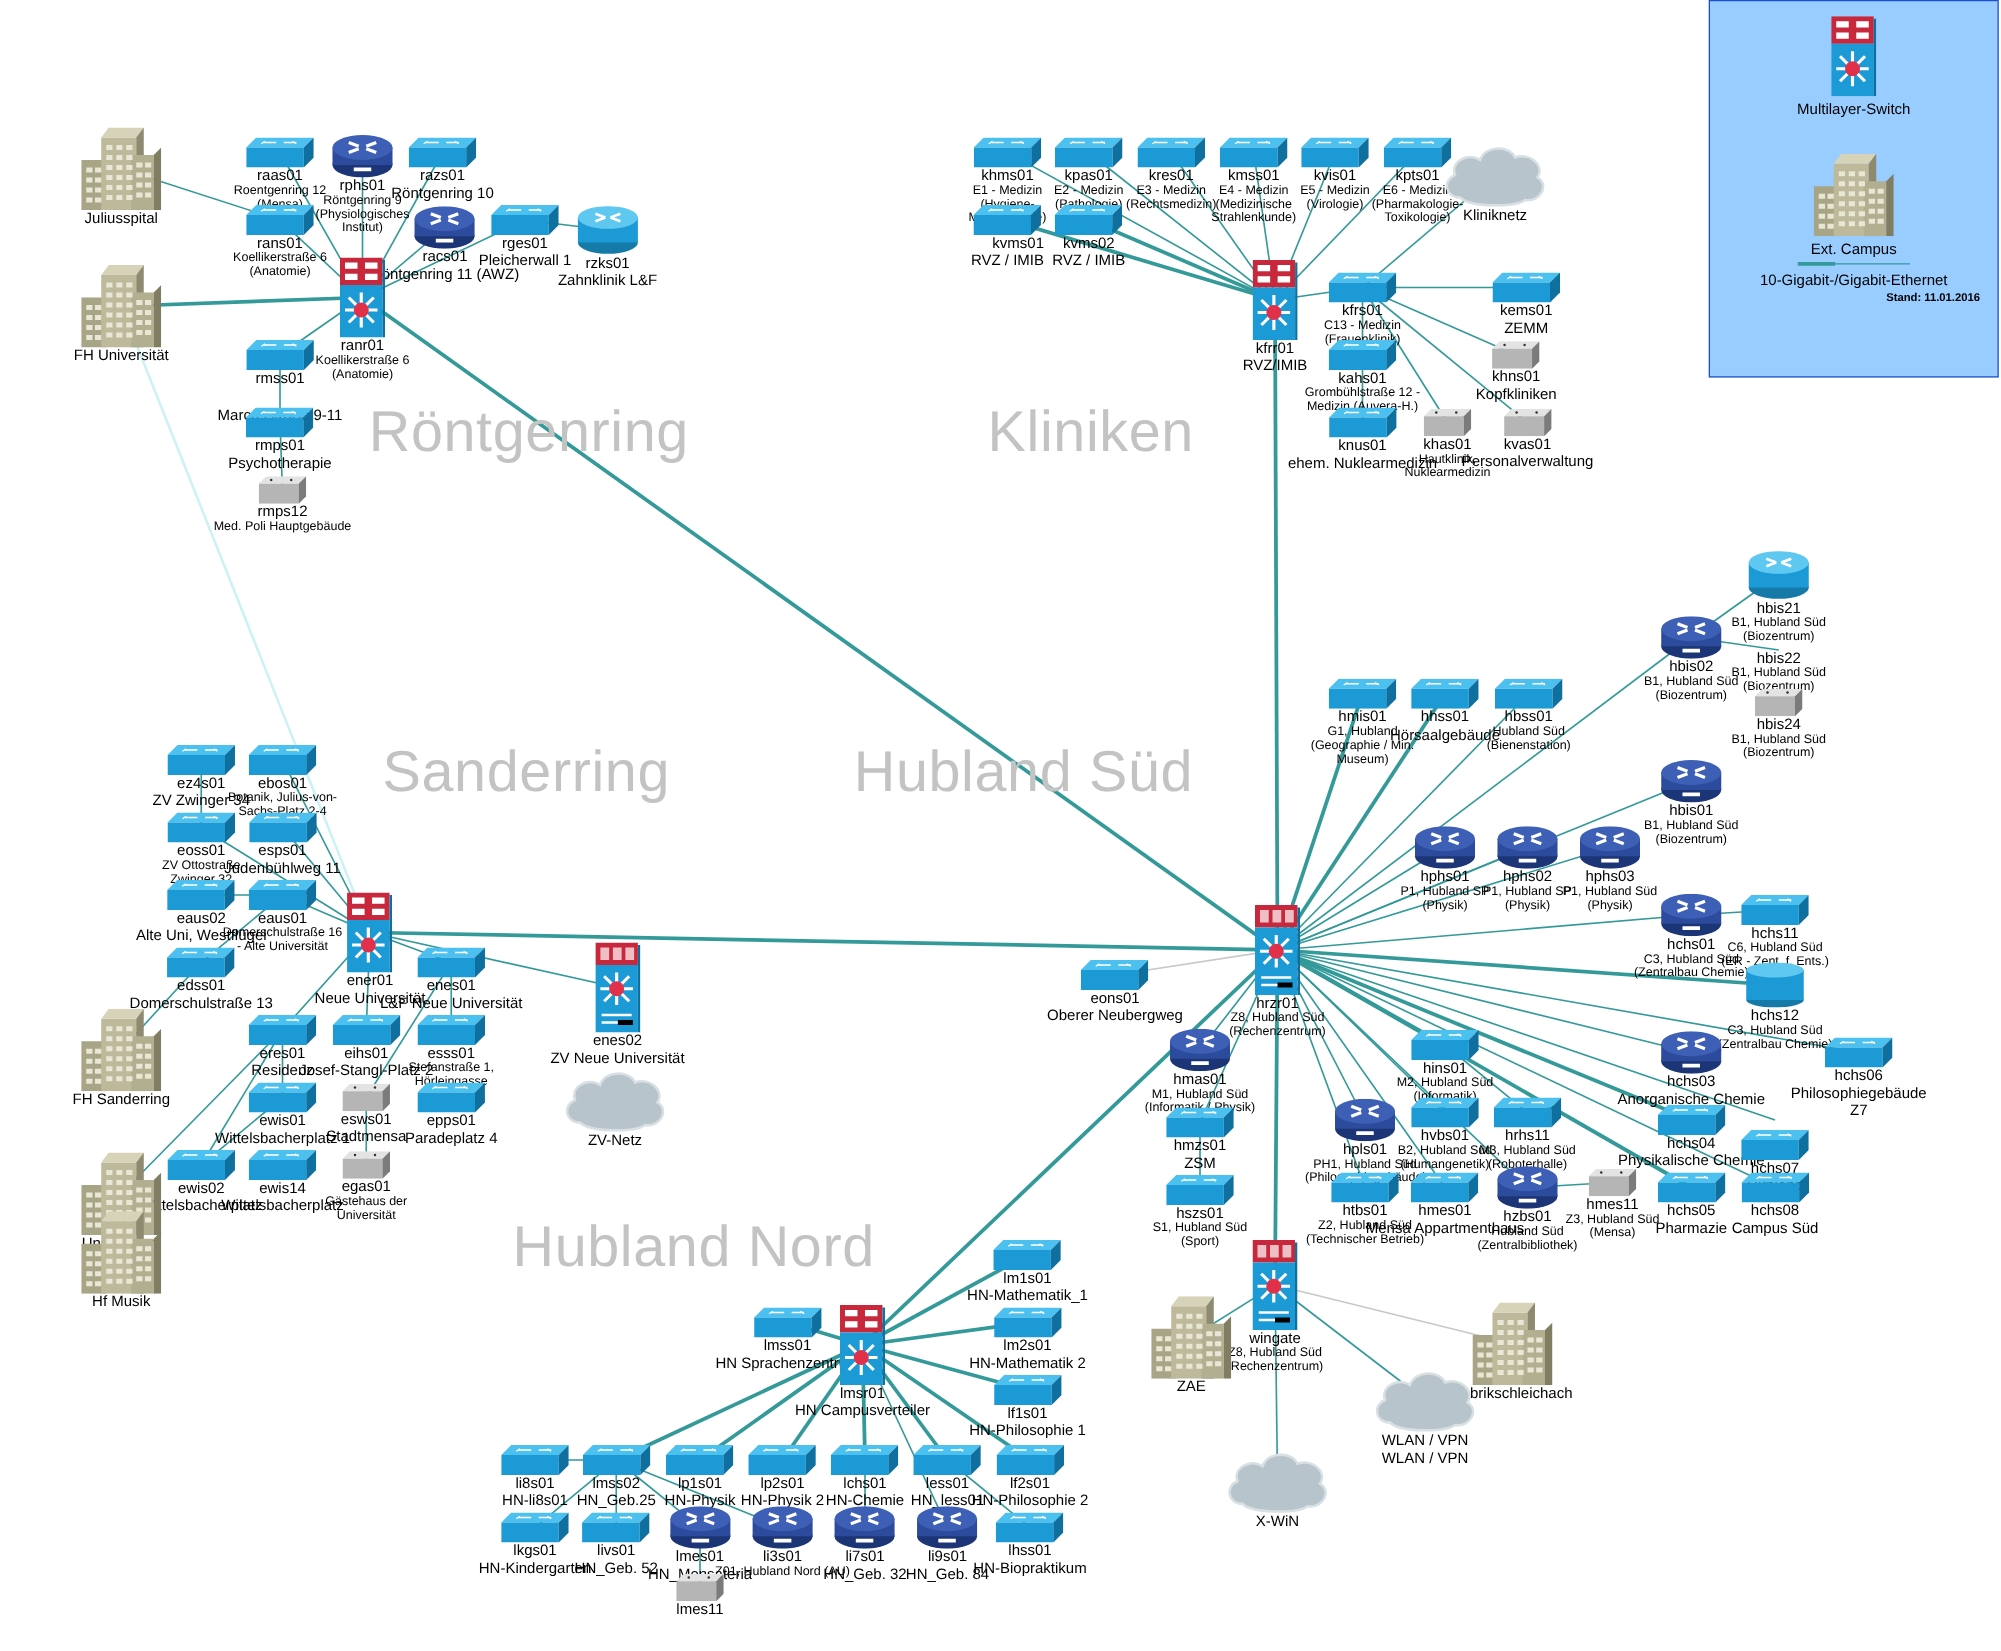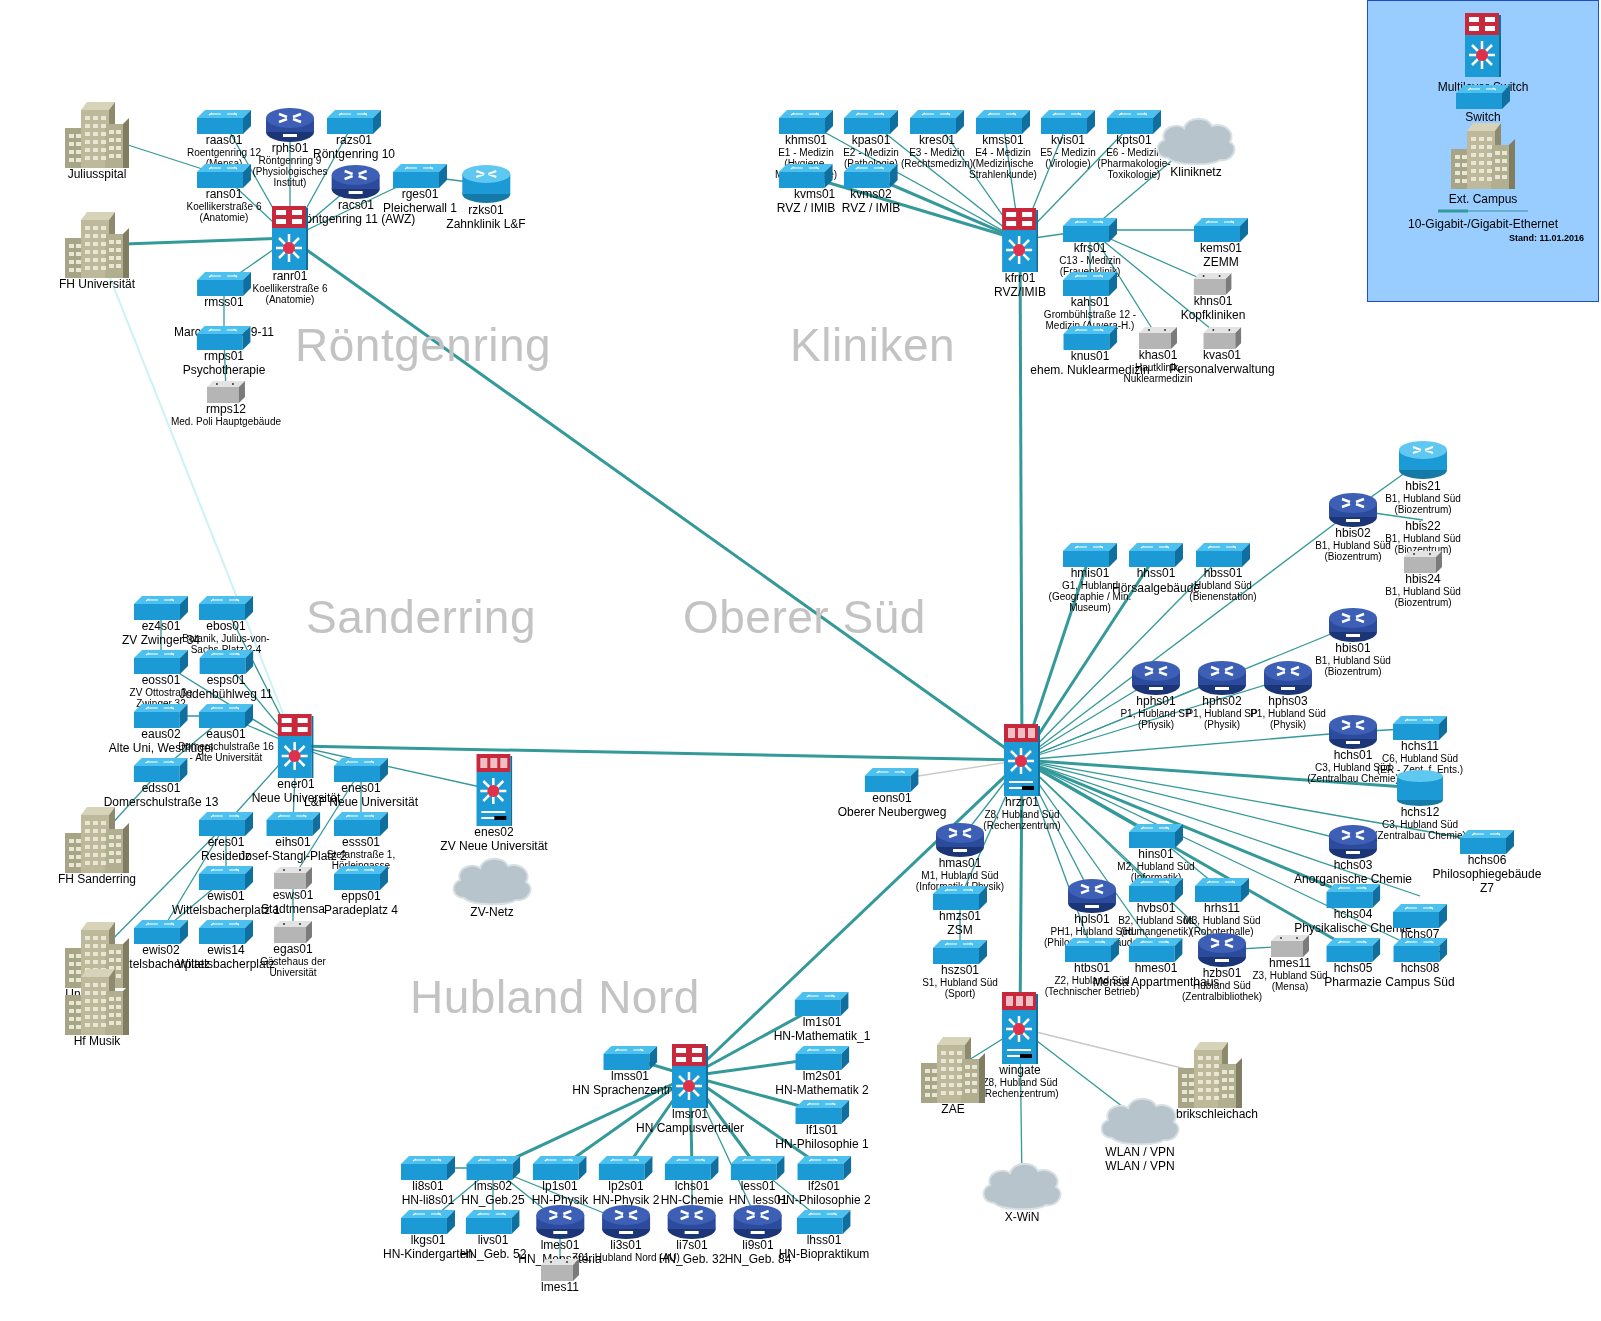--- a/index.html
+++ b/index.html
@@ -124,21 +124,21 @@
     <line x1="626" y1="1222" x2="493" y2="1168" stroke="#339999" stroke-width="1.3"></line>
     <line x1="692" y1="1222" x2="692" y2="1168" stroke="#339999" stroke-width="1.3"></line>
     <line x1="758" y1="1222" x2="690" y2="1076" stroke="#339999" stroke-width="1.3"></line>
     <line x1="824" y1="1222" x2="758" y2="1168" stroke="#339999" stroke-width="1.3"></line>
     <line x1="560" y1="1270" x2="560" y2="1222" stroke="#339999" stroke-width="1.3"></line>
   </svg>
 
 <div class="region" style="left:295px;top:318px;">Röntgenring</div>
 <div class="region" style="left:790px;top:318px;">Kliniken</div>
 <div class="region" style="left:306px;top:590px;">Sanderring</div>
-<div class="region" style="left:683px;top:590px;">Oberer Süd</div>
+<div class="region" style="left:683px;top:590px;">Hubland Süd</div>
 <div class="region" style="left:410px;top:970px;">Hubland Nord</div>
 
 <div id="nodes">
     <div class="node" style="left: 97px; top: 102px;">
       <span class="ic" style="width: 64px; height: 66px;"><svg width="64" height="66" viewBox="0 0 64 66">
           <rect x="0" y="26" width="20" height="40" fill="#a8a586"></rect>
           <rect x="16" y="8" width="28" height="58" fill="#bdb99a"></rect>
           <polygon points="16,8 22,0 50,0 44,8" fill="#d6d3b8"></polygon>
           <polygon points="44,8 50,0 50,66 44,66" fill="#8d8a6f"></polygon>
           <rect x="40" y="22" width="18" height="44" fill="#b2ae90"></rect>
@@ -1597,29 +1597,20 @@
           <g stroke="#fff" stroke-width="2.5">
             <line x1="17" y1="28" x2="17" y2="56"></line>
             <line x1="4" y1="42" x2="30" y2="42"></line>
             <line x1="7" y1="32" x2="27" y2="52"></line>
             <line x1="27" y1="32" x2="7" y2="52"></line>
           </g>
           <circle cx="17" cy="42" r="6" fill="#e0304a"></circle>
         </svg></span>
     <div>Multilayer-Switch</div>
   </div>
-  <div class="li" style="top:84px;">
-    <span class="ic" style="display: block;"><svg width="54" height="24" viewBox="0 0 54 24">
-          <polygon points="8,0 54,0 46,8 0,8" fill="#4cc0ee"></polygon>
-          <rect x="0" y="8" width="46" height="16" fill="#1b9ad6"></rect>
-          <polygon points="46,8 54,0 54,16 46,24" fill="#0f6f9e"></polygon>
-          <path d="M14,4 h10 M30,4 h10 M12,5 l3,-2 M40,5 l-3,-2" stroke="#fff" stroke-width="1.2"></path>
-        </svg></span>
-    <div style="margin-top:-2px">Switch</div>
-  </div>
   <div class="li" style="top:122px;">
     <span class="ic" style="display: block;"><svg width="64" height="66" viewBox="0 0 64 66">
           <rect x="0" y="26" width="20" height="40" fill="#a8a586"></rect>
           <rect x="16" y="8" width="28" height="58" fill="#bdb99a"></rect>
           <polygon points="16,8 22,0 50,0 44,8" fill="#d6d3b8"></polygon>
           <polygon points="44,8 50,0 50,66 44,66" fill="#8d8a6f"></polygon>
           <rect x="40" y="22" width="18" height="44" fill="#b2ae90"></rect>
           <polygon points="58,22 64,16 64,66 58,66" fill="#807d63"></polygon>
           <g fill="#e8e6d4">
             <rect x="20" y="14" width="5" height="4"></rect>

